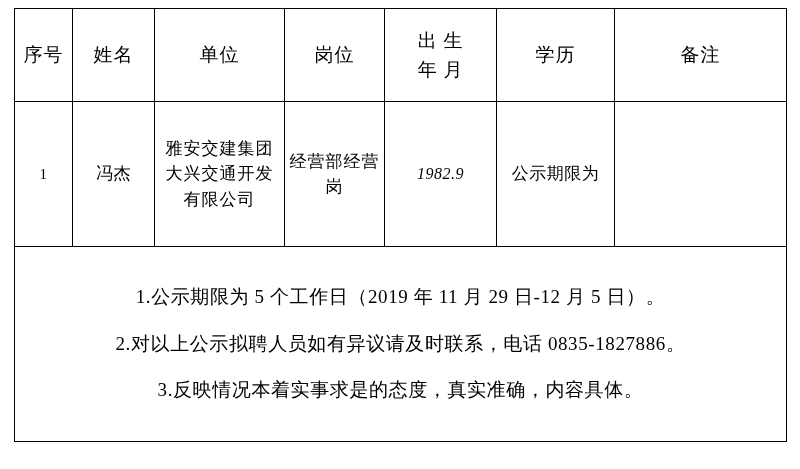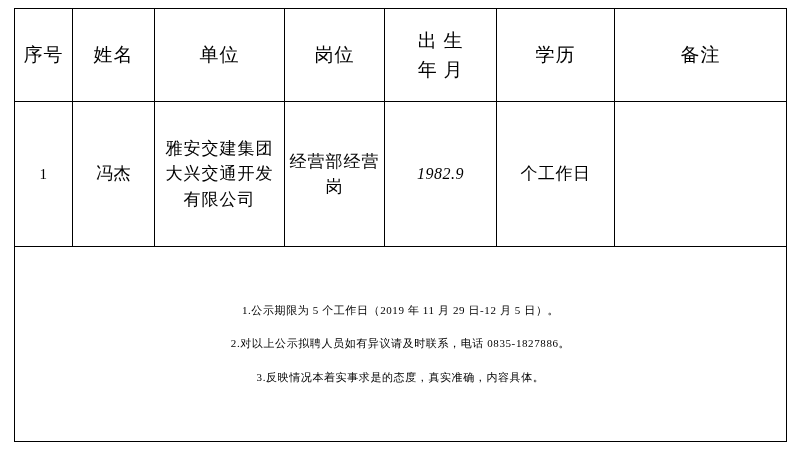--- a/index.html
+++ b/index.html
@@ -68,21 +68,21 @@
   }
   
   .notes-cell {
     border: 1px solid #000000;
     padding: 16px 12px 14px 14px;
     text-align: left;
     vertical-align: top;
     height: 190px;
   }
   .note-line {
-    font-size: 11px;
+    font-size: 19px;
     line-height: 1.6;
     margin-bottom: 16px;
     letter-spacing: 0.6px;
     white-space: nowrap;
   }
   .note-line:last-child {
     margin-bottom: 0;
   }
   
   col.c-seq   { width: 58px; }
@@ -120,21 +120,21 @@
         </td>
         <td>学历</td>
         <td>备注</td>
       </tr>
       <tr class="data-row">
         <td class="num">1</td>
         <td>冯杰</td>
         <td class="wrap-cell">雅安交建集团大兴交通开发有限公司</td>
         <td class="wrap-cell">经营部经营岗</td>
         <td class="date">1982.9</td>
-        <td>个工作日</td>
+        <td>公示期限为</td>
         <td></td>
       </tr>
       <tr>
         <td class="notes-cell" colspan="7">
           <div class="note-line">1.公示期限为 5 个工作日（2019 年 11 月 29 日-12 月 5 日）。</div>
           <div class="note-line">2.对以上公示拟聘人员如有异议请及时联系，电话 0835-1827886。</div>
           <div class="note-line">3.反映情况本着实事求是的态度，真实准确，内容具体。</div>
         </td>
       </tr>
     </tbody>

